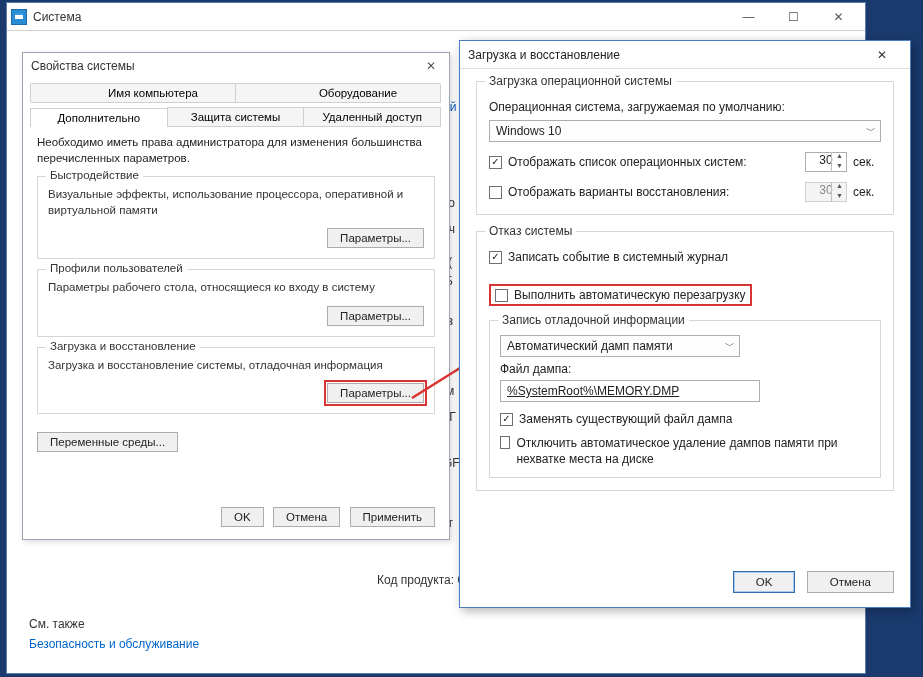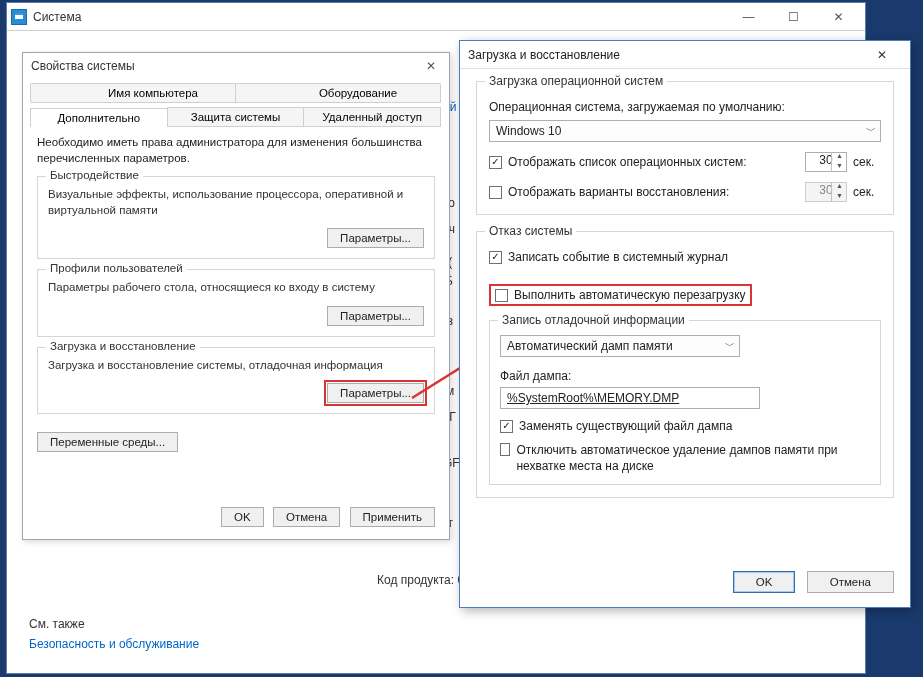--- a/index.html
+++ b/index.html
@@ -179,21 +179,21 @@
 </svg>
 
 <div class="dlg-startup">
   <div class="titlebar">
     <span class="title">Загрузка и восстановление</span>
     <span class="close">✕</span>
   </div>
   <div class="inner">
 
     <div class="groupbox">
-      <span class="legend">Загрузка операционной систем</span>
+      <span class="legend">Загрузка операционной системы</span>
       <div class="os-label">Операционная система, загружаемая по умолчанию:</div>
       <div class="dropdown">
         <span>Windows 10</span>
         <span class="chev">﹀</span>
       </div>
       <div class="row">
         <span class="chk checked"></span>
         <span style="flex:1;">Отображать список операционных систем:</span>
         <span class="num">
           <span>30</span>
@@ -230,21 +230,21 @@
           <span>Выполнить автоматическую перезагрузку</span>
         </span>
       </div>
 
       <div class="nested-group">
         <span class="sub-legend">Запись отладочной информации</span>
         <div class="dropdown" style="width:240px;">
           <span>Автоматический дамп памяти</span>
           <span class="chev">﹀</span>
         </div>
-        <div style="margin-top:12px; font-size:12px;">Файл дампа:</div>
+        <div style="margin-top:5px; font-size:12px;">Файл дампа:</div>
         <div class="textbox" style="width:260px; margin-top:4px;">
           <span>%SystemRoot%\MEMORY.DMP</span>
         </div>
         <div class="row">
           <span class="chk checked"></span>
           <span>Заменять существующий файл дампа</span>
         </div>
         <div class="row" style="align-items:flex-start;">
           <span class="chk"></span>
           <span style="line-height:1.3;">Отключить автоматическое удаление дампов памяти при нехватке места на диске</span>

